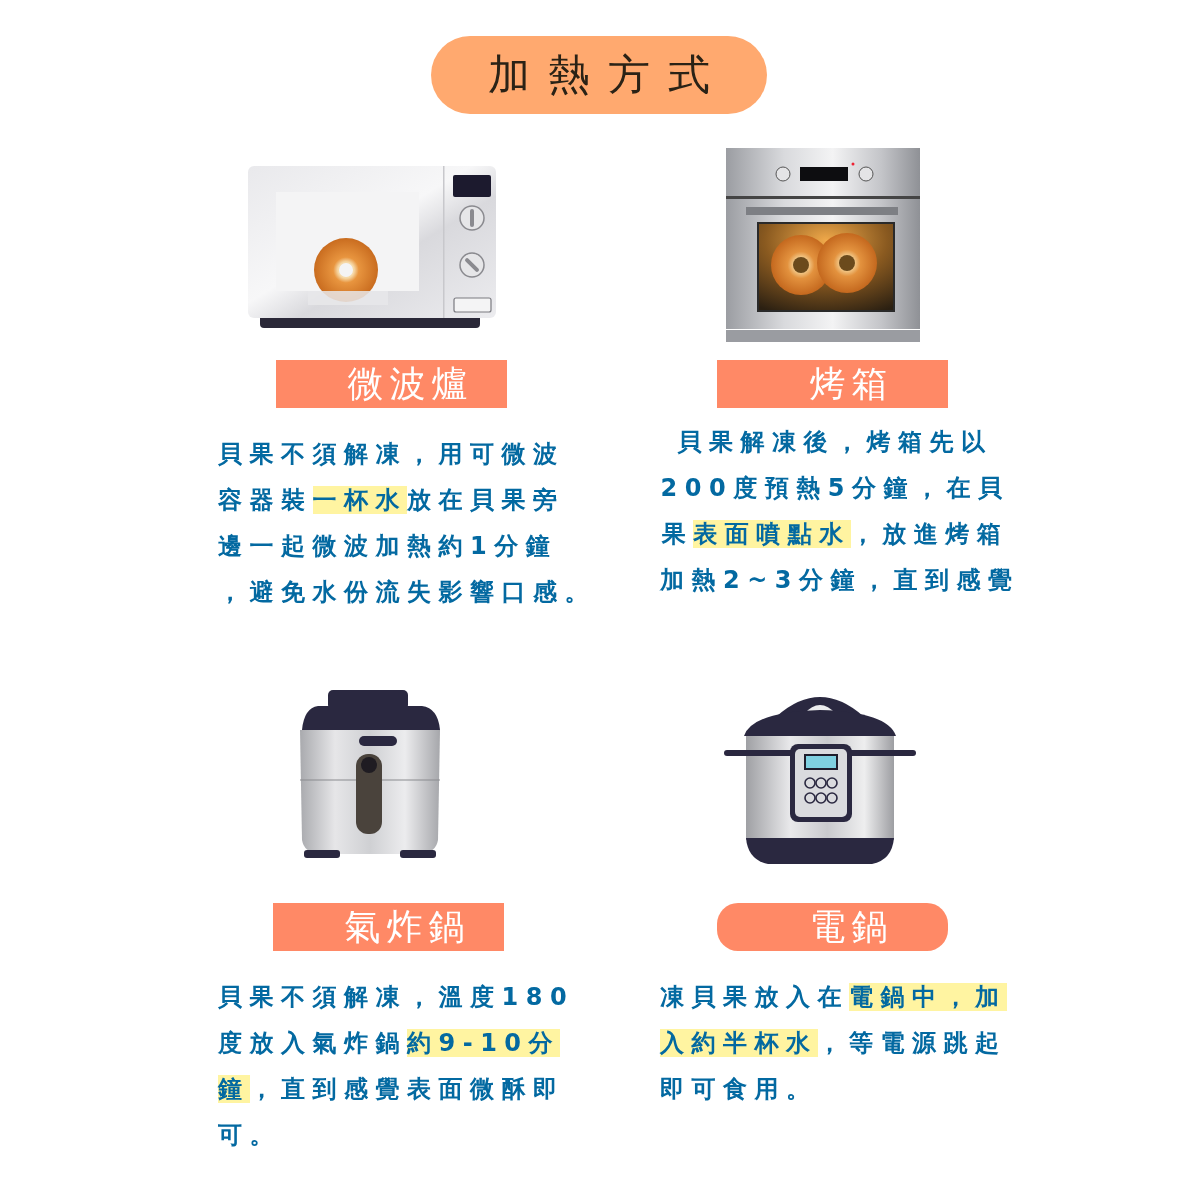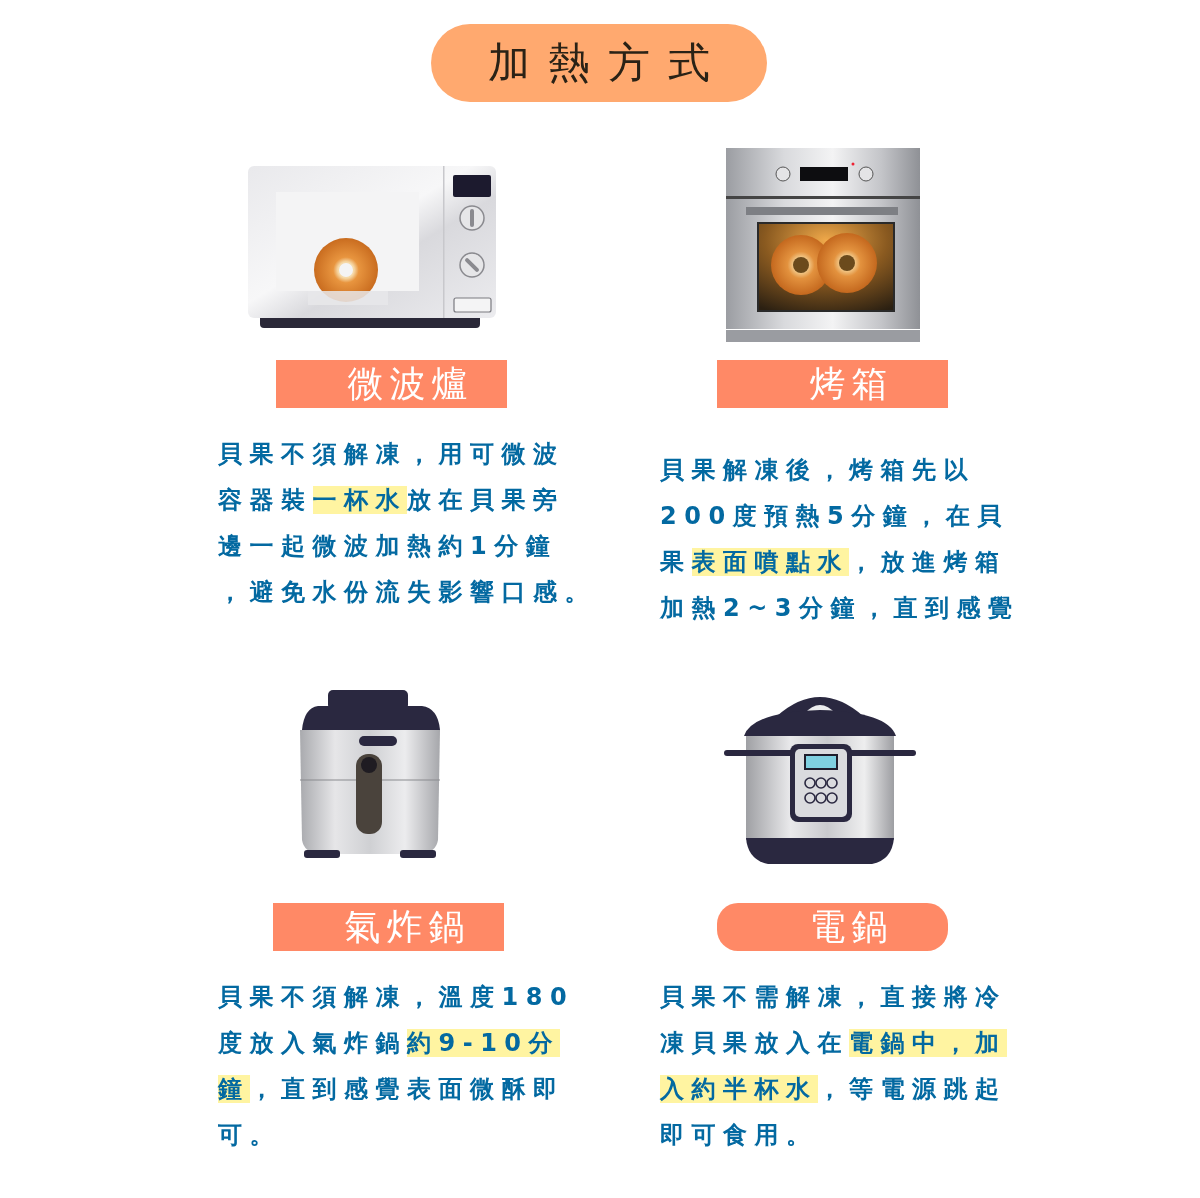--- a/index.html
+++ b/index.html
@@ -1,17 +1,17 @@
 <!DOCTYPE html>
 <html><head>
 <meta charset="utf-8">
 <style>
   html, body { margin: 0; padding: 0; background: #ffffff; }
   body { width: 1200px; height: 1198px; position: relative; overflow: hidden; font-family: "DejaVu Sans", "Liberation Sans", sans-serif; color: #1a1a1a; }
-  .title-pill { position: absolute; left: 431px; top: 24px; width: 336px; height: 78px; border-radius: 39px; background: #FFA96F; display: flex; align-items: center; justify-content: center; }
+  .title-pill { position: absolute; left: 431px; top: 36px; width: 336px; height: 78px; border-radius: 39px; background: #FFA96F; display: flex; align-items: center; justify-content: center; }
   .title-pill span { font-size: 42px; letter-spacing: 18px; color: #2a2216; font-weight: 300; padding-left: 18px; }
   .label-box { position: absolute; width: 199px; height: 48px; background: #FF8966; display: flex; align-items: center; justify-content: center; padding-left: 32px; }
   .label-box span { color: #ffffff; font-size: 36px; letter-spacing: 6px; padding-left: 6px; }
   .desc { position: absolute; width: 350px; font-size: 24px; font-weight: bold; line-height: 46px; letter-spacing: 7.5px; color: #0369a1; }
   .desc .line { display: block; white-space: nowrap; }
   .hl { background: #FFF4A1; }
   .appliance { position: absolute; }
 </style>
 </head>
 <body>
@@ -95,21 +95,21 @@
 <div class="label-box" style="left:717px; top:360px;">
   <span>烤箱</span>
 </div>
 
 <div class="desc" style="left:218px; top:431px;">
     <span class="line"><span>貝果不須解凍，用可微波</span></span>
     <span class="line"><span>容器裝</span><span class="hl">一杯水</span><span>放在貝果旁</span></span>
     <span class="line"><span>邊一起微波加熱約1分鐘</span></span>
     <span class="line"><span>，避免水份流失影響口感。</span></span>
   </div>
-<div class="desc" style="left:660px; top:447px;">
+<div class="desc" style="left:660px; top:419px;text-align:center;">
     <span class="line"><span>貝果解凍後，烤箱先以</span></span>
     <span class="line"><span>200度預熱5分鐘，在貝</span></span>
     <span class="line"><span>果</span><span class="hl">表面噴點水</span><span>，放進烤箱</span></span>
     <span class="line"><span>加熱2~3分鐘，直到感覺</span></span>
   </div>
 
 <div class="appliance" style="left:298px; top:690px; width:144px; height:170px;">
   <svg width="144" height="170" viewBox="0 0 144 170">
     <defs>
       <linearGradient id="fry" x1="0" y1="0" x2="1" y2="0">
@@ -171,17 +171,16 @@
   <span>電鍋</span>
 </div>
 
 <div class="desc" style="left:218px; top:974px;">
     <span class="line"><span>貝果不須解凍，溫度180</span></span>
     <span class="line"><span>度放入氣炸鍋</span><span class="hl">約9-10分</span></span>
     <span class="line"><span class="hl">鐘</span><span>，直到感覺表面微酥即</span></span>
     <span class="line"><span>可。</span></span>
   </div>
 <div class="desc" style="left:660px; top:974px;">
-    <span class="line"><span>貝果不需解凍，直接將冷</span></span>
     <span class="line"><span>凍貝果放入在</span><span class="hl">電鍋中，加</span></span>
     <span class="line"><span class="hl">入約半杯水</span><span>，等電源跳起</span></span>
     <span class="line"><span>即可食用。</span></span>
   </div>
 
 </body></html>

